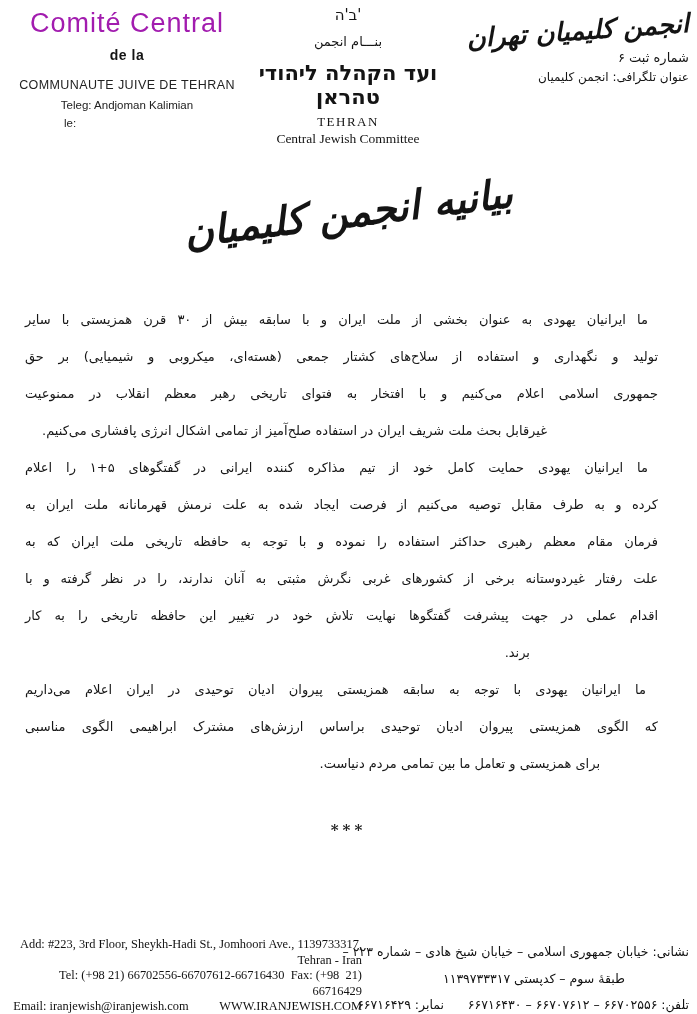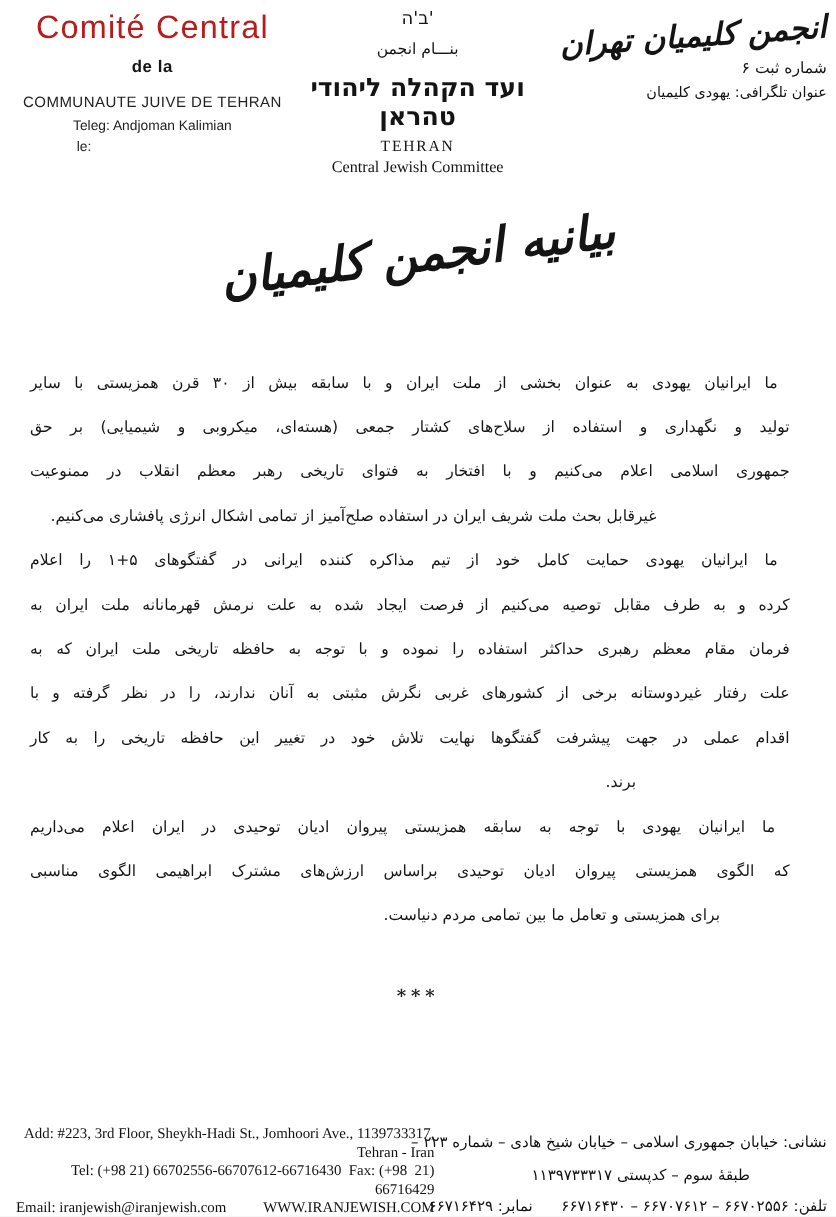--- a/index.html
+++ b/index.html
@@ -3,21 +3,21 @@
 <meta charset="utf-8">
 <style>
   html,body{margin:0;padding:0;background:#e8e8e8;}
   .page{
     position:relative;width:697px;height:1014px;margin:0 auto;
     background:#ffffff;color:#141414;overflow:hidden;
     font-family:"Liberation Sans",sans-serif;
   }
   
   .hdr-left{position:absolute;left:14px;top:8px;width:226px;text-align:center;}
-  .hl-title{font-size:27px;letter-spacing:1px;color:#b91c1c;font-weight:400;}
+  .hl-title{font-size:27px;letter-spacing:1px;color:#a21caf;font-weight:400;}
   .hl-dela{font-size:14px;font-weight:bold;margin-top:8px;letter-spacing:.5px;}
   .hl-org{font-size:12.5px;letter-spacing:.4px;margin-top:15px;color:#222;}
   .hl-teleg{font-size:11.5px;margin-top:7px;color:#222;}
   .hl-le{font-size:11.5px;margin-top:6px;text-align:left;padding-left:50px;color:#222;}
   
   .hdr-center{position:absolute;left:238px;top:6px;width:220px;text-align:center;}
   .hc-bh{font-size:15px;font-family:"DejaVu Sans",sans-serif;}
   .hc-besm{font-size:13px;margin-top:10px;direction:rtl;font-family:"DejaVu Sans",sans-serif;}
   .hc-heb{font-size:21px;font-weight:bold;margin-top:12px;font-family:"DejaVu Sans",sans-serif;}
   .hc-city{font-size:13px;margin-top:5px;letter-spacing:1.5px;font-family:"Liberation Serif",serif;}
@@ -81,21 +81,21 @@
     <div class="hc-bh">ב'ה'</div>
     <div class="hc-besm">بنـــام انجمن</div>
     <div class="hc-heb">ועד הקהלה ליהודי טהראן</div>
     <div class="hc-city">TEHRAN</div>
     <div class="hc-orgen">Central Jewish Committee</div>
   </div>
 
   <div class="hdr-right">
     <div><span class="hr-callig">انجمن کلیمیان تهران</span></div>
     <div class="hr-reg">شماره ثبت ۶</div>
-    <div class="hr-teleg">عنوان تلگرافی: یهودی کلیمیان</div>
+    <div class="hr-teleg">عنوان تلگرافی: انجمن کلیمیان</div>
   </div>
 
   <div class="doc-title">
     <span>بیانیه انجمن کلیمیان</span>
   </div>
 
   <div class="body-lines">
     <div>
         <div class="ln just" style="padding-right: 10px;">ما ایرانیان یهودی به عنوان بخشی از ملت ایران و با سابقه بیش از ۳۰ قرن همزیستی با سایر</div>
         <div class="ln just">تولید و نگهداری و استفاده از سلاح‌های کشتار جمعی (هسته‌ای، میکروبی و شیمیایی) بر حق</div>

